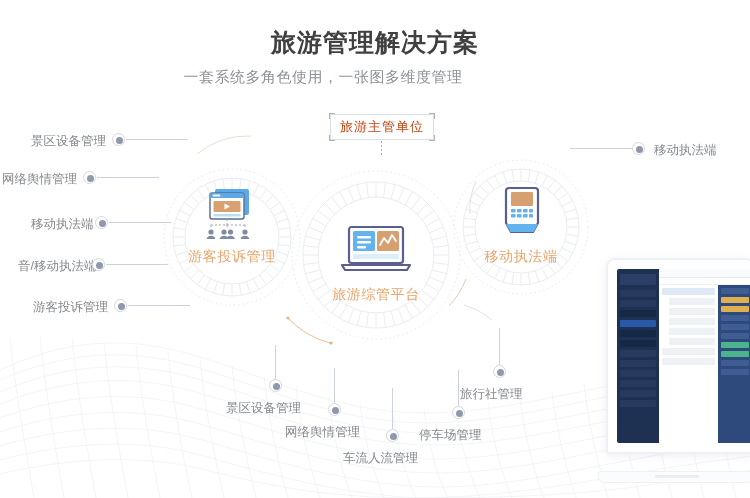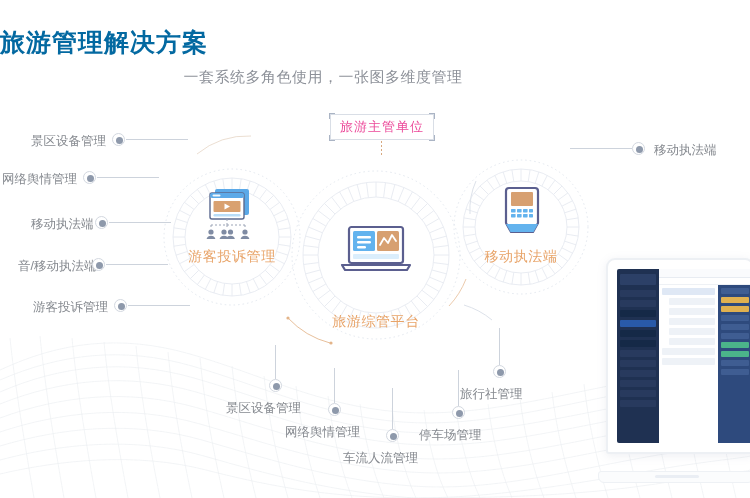--- a/index.html
+++ b/index.html
@@ -9,34 +9,34 @@
     font-family: "Liberation Sans", "DejaVu Sans", sans-serif;
     overflow: hidden;
   }
   #stage { position: relative; width: 750px; height: 498px; background: #fff; }
 
   .bg-mesh { position: absolute; left: 0; bottom: 0; width: 750px; height: 190px; pointer-events: none; }
 
   
   .title {
     position: absolute; top: 26px; left: 0; width: 750px;
-    text-align: left; font-size: 25px; font-weight: bold;
-    color: #0369a1; letter-spacing: 1px;
+    text-align: center; font-size: 25px; font-weight: bold;
+    color: #404040; letter-spacing: 1px;
   }
   .subtitle {
     position: absolute; top: 68px; left: 0; width: 646px;
     text-align: center; font-size: 15px; color: #8d9199; letter-spacing: .5px;
   }
 
   
   .badge-wrap { position: absolute; left: 330px; top: 114px; width: 104px; height: 26px; }
   .badge {
     width: 104px; height: 26px; border: 1px solid #d9dee6; background: #fff;
     display: flex; align-items: center; justify-content: center;
-    font-size: 13px; color: #ec4899; letter-spacing: 1px;
+    font-size: 13px; color: #c2410c; letter-spacing: 1px;
   }
   .badge .corner { position: absolute; width: 6px; height: 6px; border: 1.6px solid #aab4c4; }
   .badge .c-tl { left: -1px; top: -1px; border-right: none; border-bottom: none; }
   .badge .c-tr { right: -1px; top: -1px; border-left: none; border-bottom: none; }
   .badge .c-bl { left: -1px; bottom: -1px; border-right: none; border-top: none; }
   .badge .c-br { right: -1px; bottom: -1px; border-left: none; border-top: none; }
   .badge-stem { position: absolute; left: 51px; top: 27px; width: 1px; height: 14px;
     background: repeating-linear-gradient(to bottom,#d7a87f 0 2px,transparent 2px 4px); }
   .badge-arrow { position: absolute; left: 46px; top: 41px; width: 0; height: 0;
     border-left: 5px solid transparent; border-right: 5px solid transparent;
@@ -215,21 +215,21 @@
     <rect x="11" y="2" width="54" height="36" rx="2.5" fill="#ffffff" stroke="#5b5f8f" stroke-width="2.2"></rect>
     <rect x="15" y="6" width="22" height="20" rx="1.5" fill="#63b3ee"></rect>
     <rect x="19" y="11" width="14" height="2.4" rx="1.2" fill="#ffffff"></rect>
     <rect x="19" y="16" width="14" height="2.4" rx="1.2" fill="#ffffff"></rect>
     <rect x="19" y="21" width="9" height="2.4" rx="1.2" fill="#ffffff"></rect>
     <rect x="39" y="6" width="22" height="20" rx="1.5" fill="#d7a071"></rect>
     <path d="M42,20 L46,13 L50,18 L54,10 L58,16" fill="none" stroke="#ffffff" stroke-width="1.8" stroke-linejoin="round" stroke-linecap="round"></path>
     <rect x="15" y="29" width="46" height="5" rx="1" fill="#dbeefc"></rect>
     <path d="M4,40 L72,40 L69,45 L7,45 Z" fill="#ffffff" stroke="#5b5f8f" stroke-width="2.2" stroke-linejoin="round"></path>
   </svg>
-  <div class="node-label" style="left:316px;top:286px;width:120px;margin-top:27px;">旅游综管平台</div>
+  <div class="node-label" style="left:316px;top:286px;width:120px;">旅游综管平台</div>
 
   <svg style="position:absolute;left:500px;top:184px;" width="44" height="60" viewBox="0 0 44 60">
     <path d="M9,4 h26 a3,3 0 0,1 3,3 v32 l-5,9 h-22 l-5,-9 v-32 a3,3 0 0,1 3,-3 z" fill="#ffffff" stroke="#5b5f8f" stroke-width="2.2" stroke-linejoin="round"></path>
     <rect x="11" y="8" width="22" height="14" rx="1" fill="#d7a071"></rect>
     <g fill="#63b3ee">
       <rect x="11" y="25" width="4.6" height="3.4" rx=".6"></rect>
       <rect x="17" y="25" width="4.6" height="3.4" rx=".6"></rect>
       <rect x="23" y="25" width="4.6" height="3.4" rx=".6"></rect>
       <rect x="29" y="25" width="4" height="3.4" rx=".6"></rect>
       <rect x="11" y="30" width="4.6" height="3.4" rx=".6"></rect>

